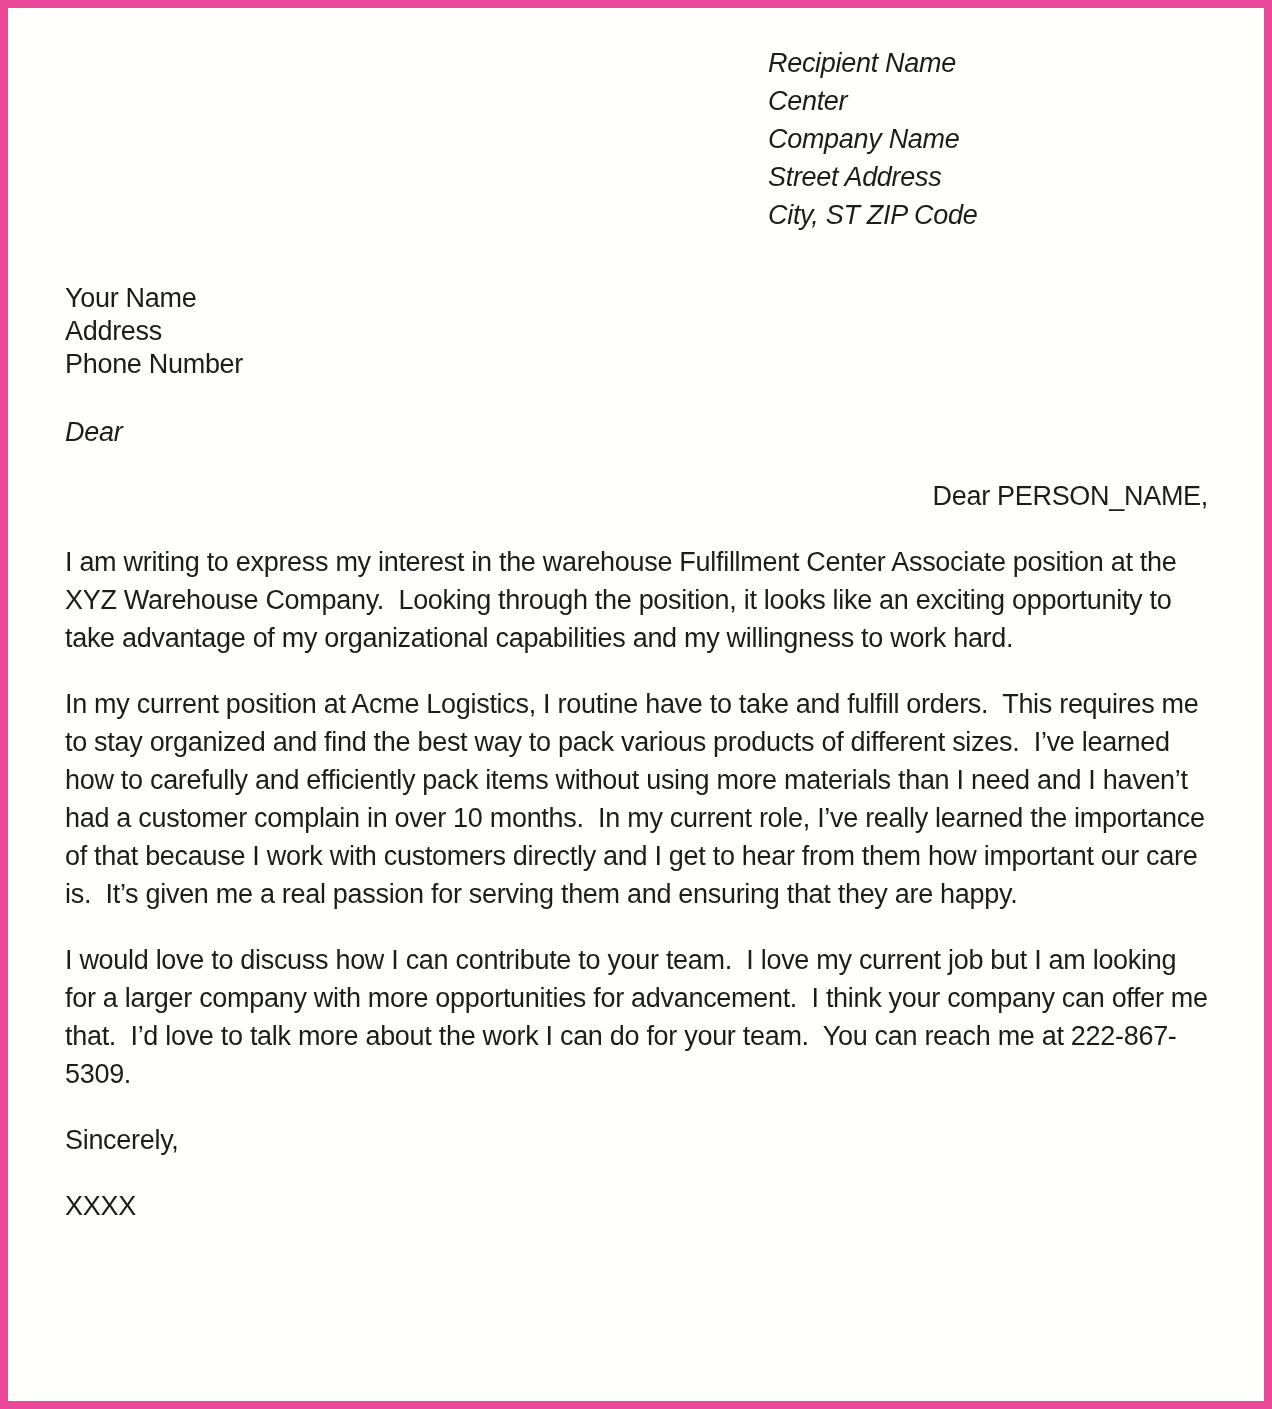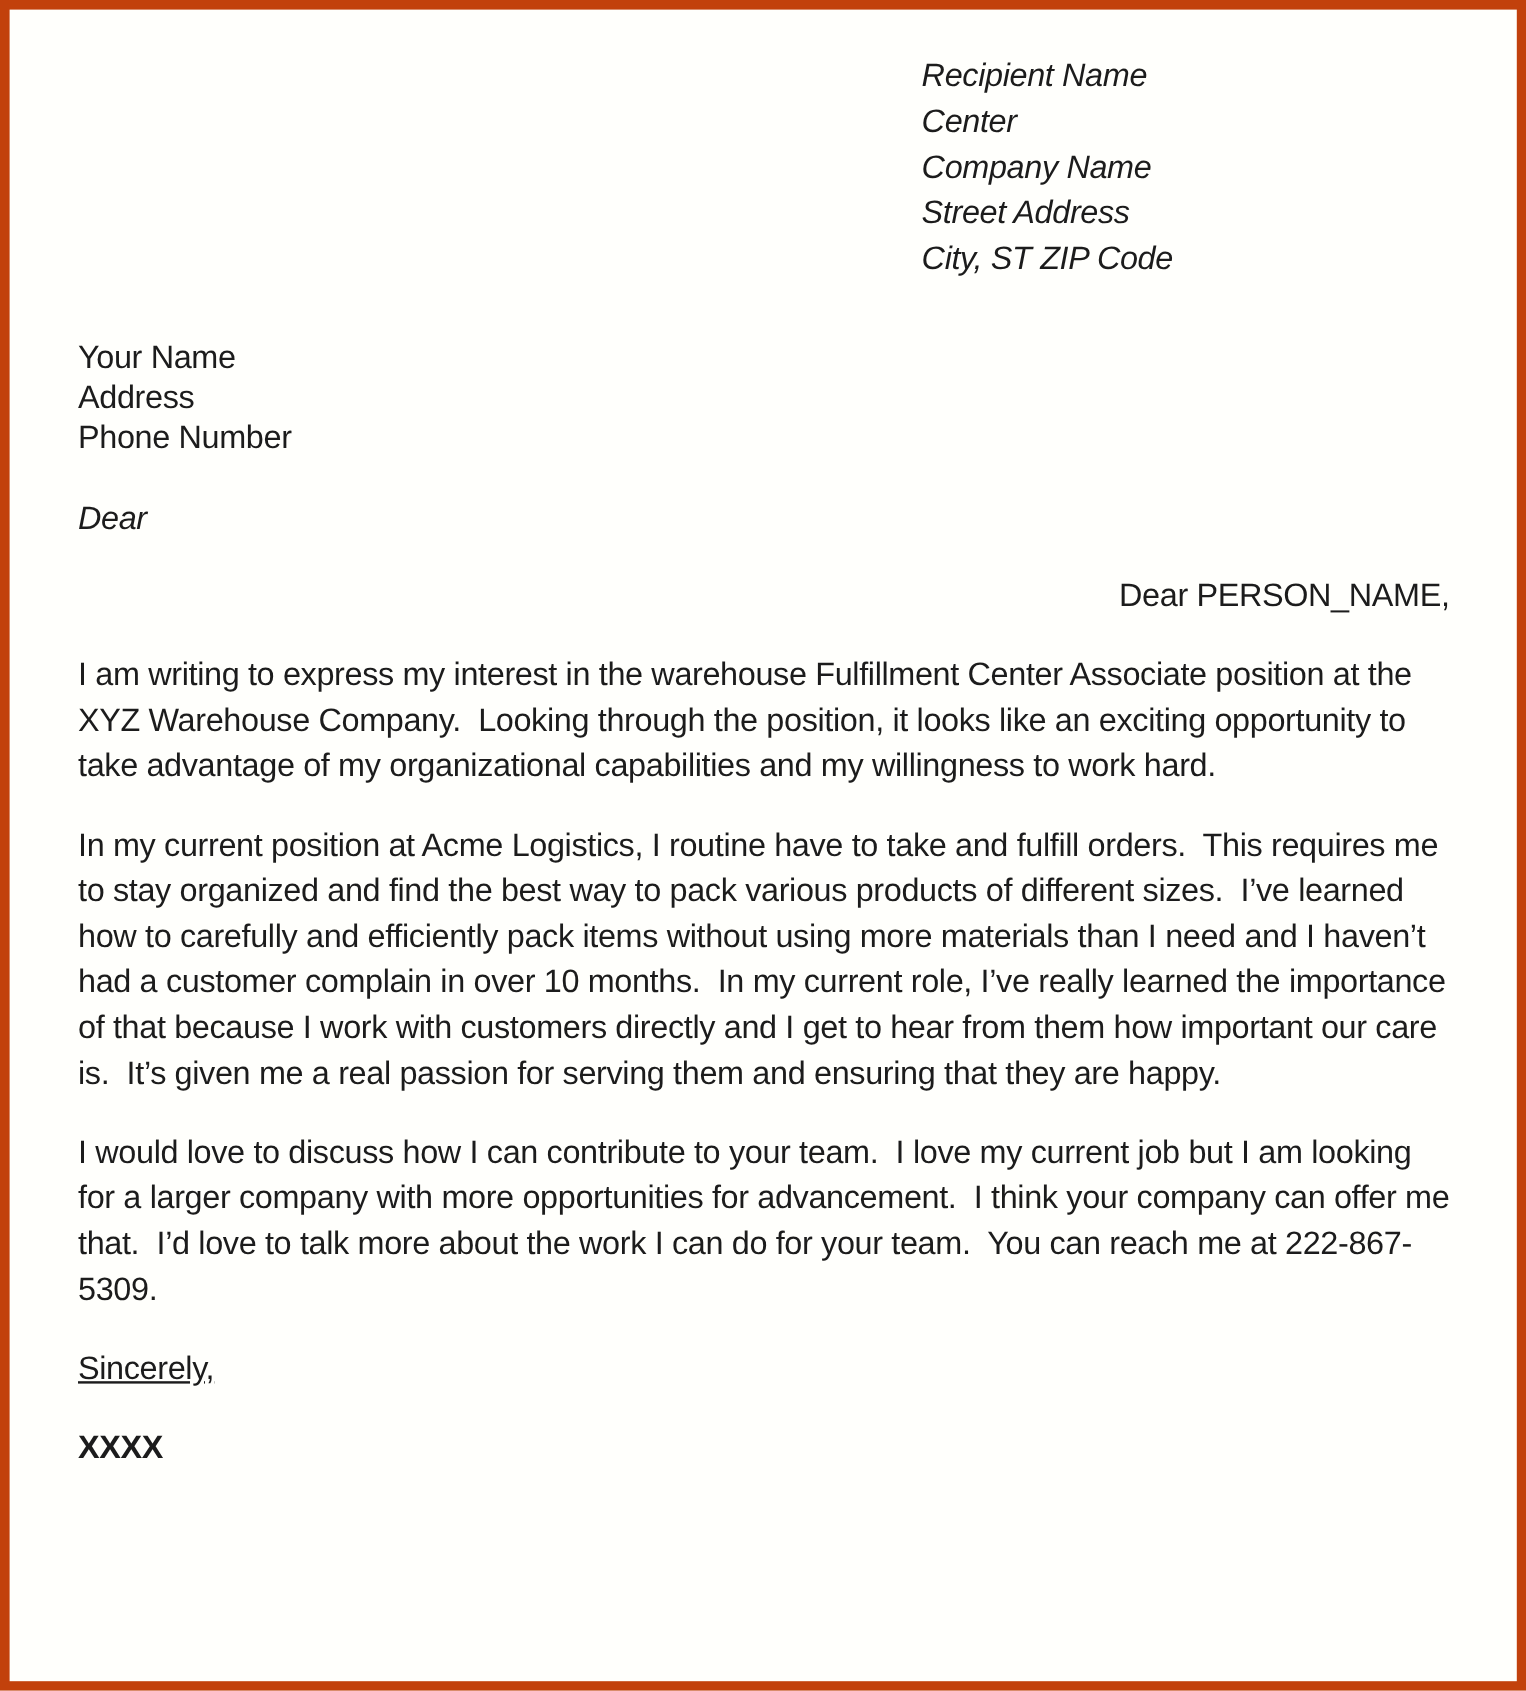--- a/index.html
+++ b/index.html
@@ -5,21 +5,21 @@
   html, body {
     margin: 0;
     padding: 0;
     background: #ffffff;
   }
   .paper {
     position: relative;
     width: 1272px;
     height: 1409px;
     box-sizing: border-box;
-    border: 8px solid #c2410c;
+    border: 8px solid #ec4899;
     background: #fffffc;
     font-family: "Liberation Sans", "DejaVu Sans", sans-serif;
     color: #1c1c1c;
     font-size: 27px;
     letter-spacing: -0.3px;
     overflow: hidden;
   }
   .content {
     position: relative;
     padding: 36px 56px 0 57px;
@@ -45,26 +45,24 @@
   }
   .para {
     margin: 28px 0 0 0;
     line-height: 38px;
     max-width: 1148px;
     white-space: pre-wrap;
   }
   .closing {
     margin-top: 28px;
     line-height: 38px;
-    text-decoration: underline;
   }
   .signature {
     margin-top: 28px;
     line-height: 38px;
-    font-weight: bold;
   }
 </style>
 </head>
 <body>
 
 <div class="paper">
   <div class="content">
 
     <div class="recipient-block">
       <div>Recipient Name</div>

